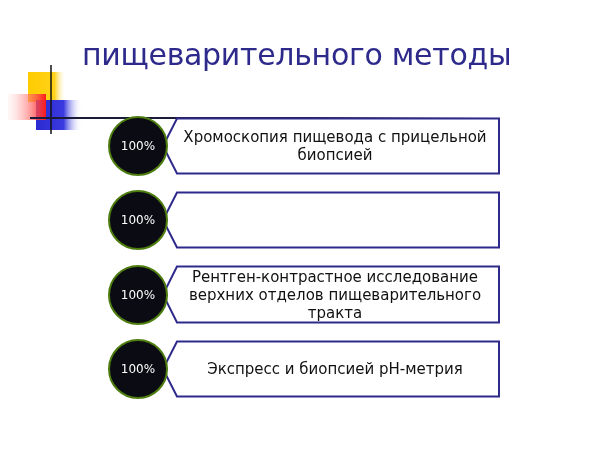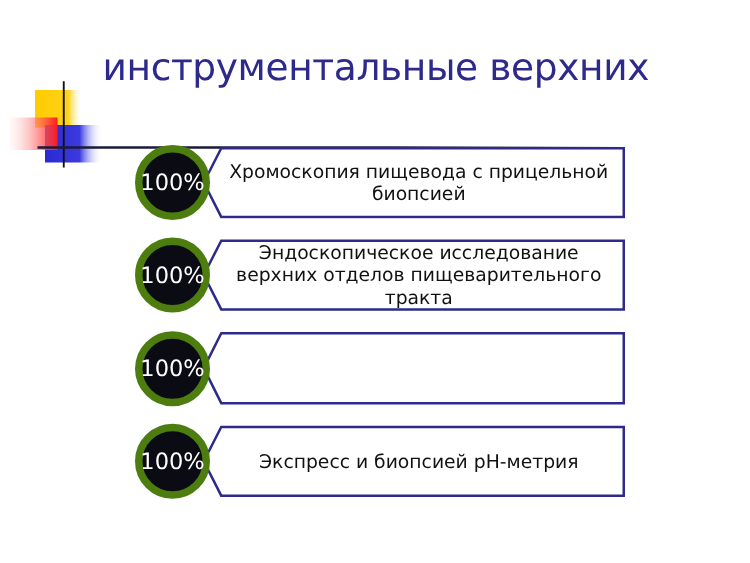--- a/index.html
+++ b/index.html
@@ -4,21 +4,21 @@
 <style>
   html, body { margin:0; padding:0; }
   body { width:600px; height:450px; background:#ffffff; position:relative; overflow:hidden; font-family:"DejaVu Sans", sans-serif; }
   .title { position:absolute; left:82px; top:36px; color:#2e2a8c; font-size:30px; line-height:38px; font-family:"DejaVu Sans", sans-serif; letter-spacing:-0.3px; }
   .title .l1 { display:block; padding-left:10px; }
   .title .l2 { display:block; }
   .deco { position:absolute; left:0; top:0; width:100px; height:150px; }
   .rule { position:absolute; left:30px; top:117px; width:470px; height:2px; background:linear-gradient(to right,#1a1a3a 0%,#1a1a3a 60%, rgba(255,255,255,0) 100%); }
   .item { position:absolute; left:105px; width:400px; }
   .item svg.box { position:absolute; left:0; top:0; }
-  .circle { position:absolute; left:3px; width:60px; height:60px; border-radius:50%; background:#0b0b14; border:6px solid #4d7c0f; box-sizing:border-box; color:#fff; font-size:18px; display:flex; align-items:center; justify-content:center; font-family:"DejaVu Sans", sans-serif; }
+  .circle { position:absolute; left:3px; width:60px; height:60px; border-radius:50%; background:#0b0b14; border:2px solid #4d7c0f; box-sizing:border-box; color:#fff; font-size:12px; display:flex; align-items:center; justify-content:center; font-family:"DejaVu Sans", sans-serif; }
   .text { position:absolute; left:68px; right:8px; display:flex; align-items:center; justify-content:center; text-align:center; color:#111; font-size:15px; line-height:18px; font-family:"DejaVu Sans", sans-serif; }
 </style>
 </head>
 <body>
 
 <svg class="deco" viewBox="0 0 100 150" width="100" height="150">
   <defs>
     <linearGradient id="gy" x1="0" x2="1">
         <stop offset="0" stop-color="#ffcc00"></stop>
         <stop offset="0.7" stop-color="#ffd21a"></stop>
@@ -36,21 +36,21 @@
   </defs>
   <rect x="28" y="72" width="38" height="30" fill="url(#gy)"></rect>
   <rect x="36" y="100" width="46" height="30" fill="url(#gb)"></rect>
   <rect x="8" y="94" width="38" height="26" fill="url(#gr)"></rect>
   <line x1="51" y1="65" x2="51" y2="134" stroke="#111" stroke-width="1.5"></line>
 </svg>
 
 <div class="rule"></div>
 
 <div class="title">
-  <span class="l2">инструментальные верхних</span>
+  <span class="l2">пищеварительного методы</span>
 </div>
 
 <div class="item" style="top:117px;height:58px;">
   <svg class="box" width="400" height="58">
       <path d="M58 29 L72 1.5 L394 1.5 L394 56.5 L72 56.5 Z" fill="#fff" stroke="#2e2a8c" stroke-width="2"></path>
     </svg>
   <div class="circle" style="top:-1px;">
       <span>100%</span>
     </div>
   <div class="text" style="top:0;height:58px;text-align:center;">
@@ -58,31 +58,31 @@
     </div>
 </div>
 
 <div class="item" style="top:191px;height:58px;">
   <svg class="box" width="400" height="58">
       <path d="M58 29 L72 1.5 L394 1.5 L394 56.5 L72 56.5 Z" fill="#fff" stroke="#2e2a8c" stroke-width="2"></path>
     </svg>
   <div class="circle" style="top:-1px;">
       <span>100%</span>
     </div>
-  <div class="text" style="top:0;height:58px;">
-      <span>Эндоскопическое исследование верхних отделов пищеварительного тракта</span>
-    </div>
 </div>
 
 <div class="item" style="top:265px;height:59px;">
   <svg class="box" width="400" height="59">
       <path d="M58 29.5 L72 1.5 L394 1.5 L394 57.5 L72 57.5 Z" fill="#fff" stroke="#2e2a8c" stroke-width="2"></path>
     </svg>
   <div class="circle" style="top:0px;">
       <span>100%</span>
+    </div>
+  <div class="text" style="top:0;height:59px;">
+      <span>Рентген-контрастное исследование верхних отделов пищеварительного тракта</span>
     </div>
 </div>
 
 <div class="item" style="top:340px;height:58px;">
   <svg class="box" width="400" height="58">
       <path d="M58 29 L72 1.5 L394 1.5 L394 56.5 L72 56.5 Z" fill="#fff" stroke="#2e2a8c" stroke-width="2"></path>
     </svg>
   <div class="circle" style="top:-1px;">
       <span>100%</span>
     </div>

